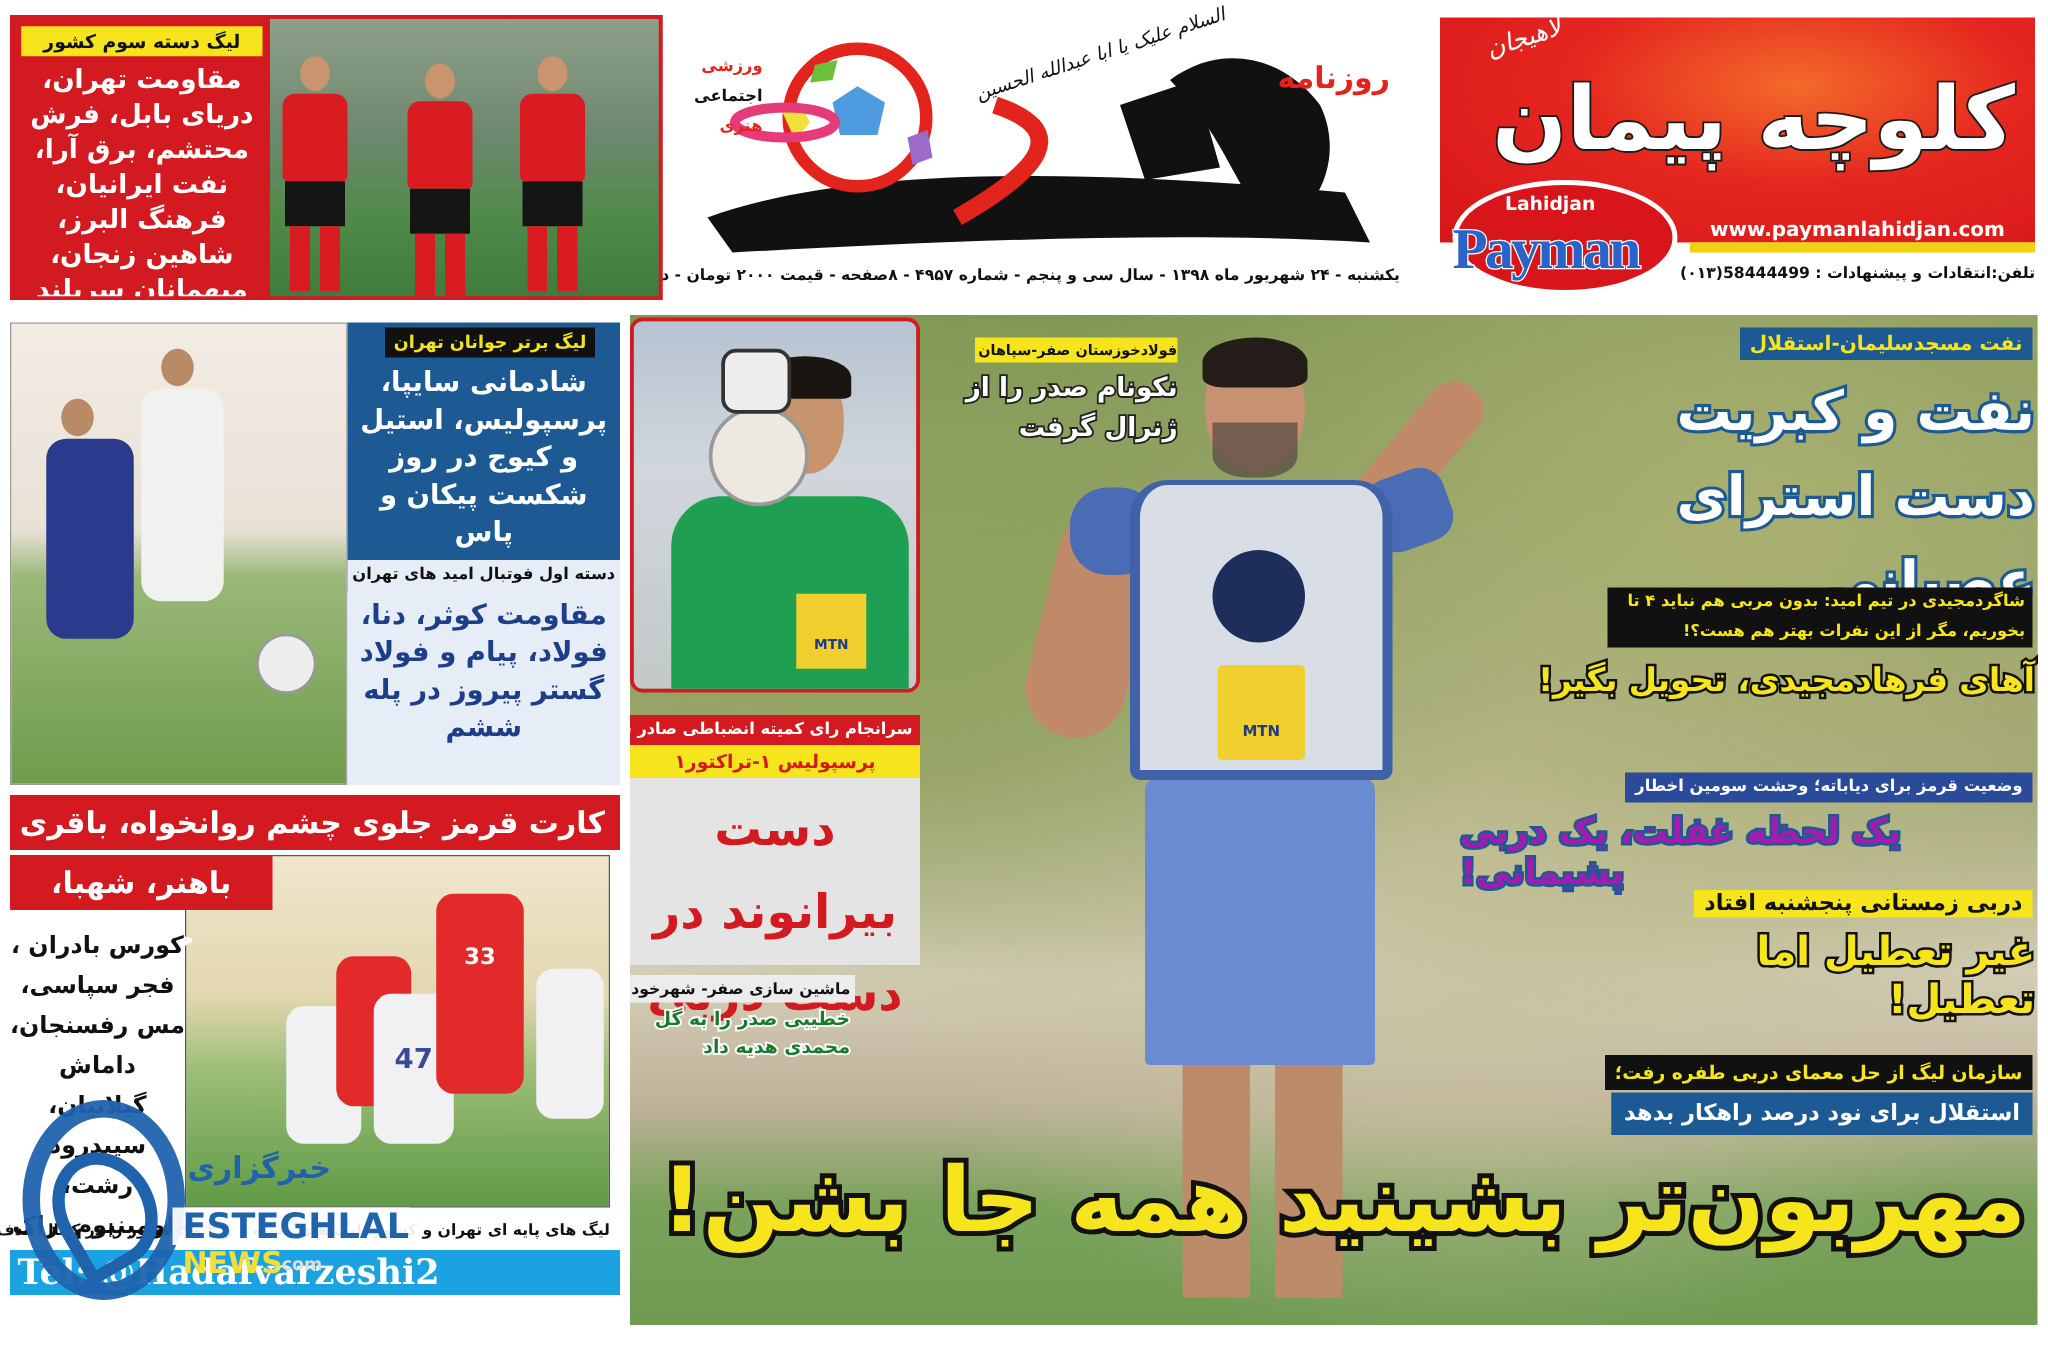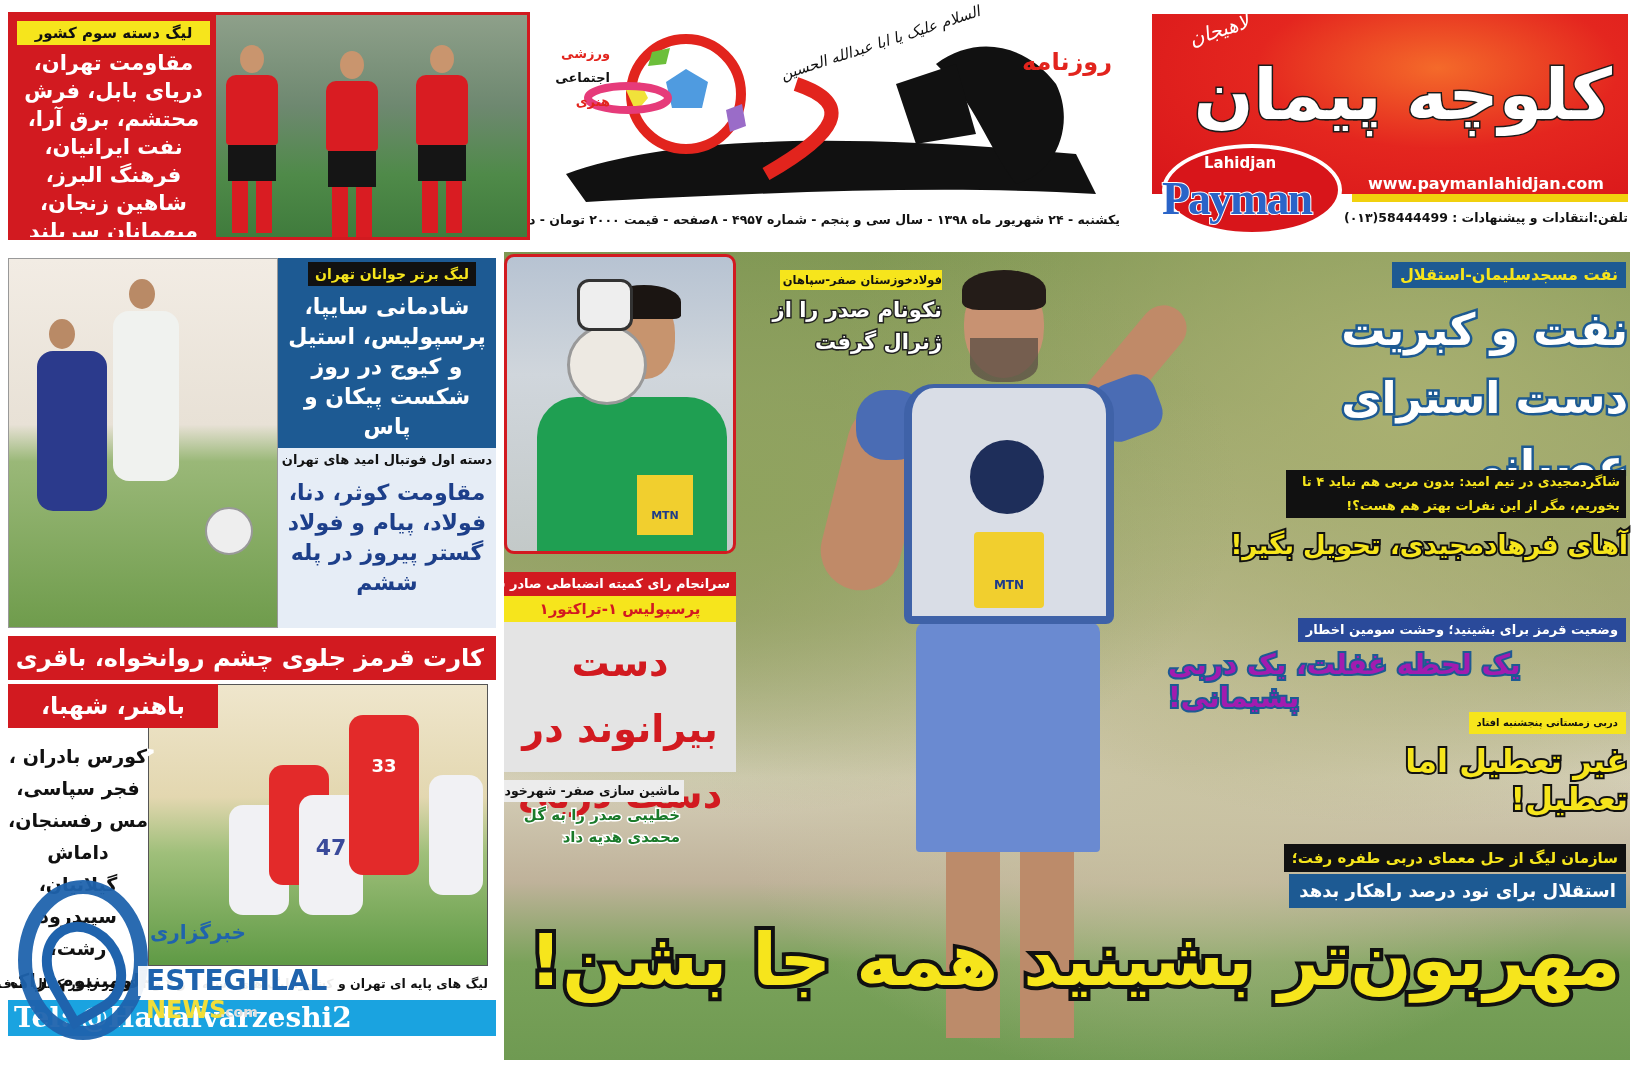--- a/index.html
+++ b/index.html
@@ -58,21 +58,21 @@
   .rc-band2 { left: 8px; top: 684px; width: 210px; height: 44px; background: #d21a20; color: #fff; font-size: 24px; font-weight: bold; line-height: 44px; direction: rtl; text-align: center; }
   .rc-photo { left: 148px; top: 684px; width: 340px; height: 282px; border: 1px solid #555;
     background: linear-gradient(180deg, #efe6cc 0%, #e3d7b0 40%, #9fbf7a 60%, #5f9a45 100%); overflow: hidden; }
   .rc-side { left: 8px; top: 740px; width: 140px; color: #111; font-size: 19px; font-weight: bold; line-height: 32px; direction: rtl; text-align: center; }
   .rc-caption { left: 8px; top: 976px; width: 488px; color: #111; font-size: 12.5px; font-weight: bold; direction: rtl; text-align: right; padding-right: 8px; white-space: nowrap; }
   .tg-bar { left: 8px; top: 1000px; width: 488px; height: 36px; background: #1aa3e0; color: #fff; font-size: 28px; font-family: "DejaVu Serif", serif; font-weight: bold; line-height: 36px; padding-left: 6px; white-space: nowrap; overflow: hidden; }
 
   
   .wm-globe { left: 18px; top: 880px; width: 130px; height: 160px; border-radius: 50%; border: 14px solid #1f63ad; opacity: 0.95; }
   .wm-globe2 { left: 44px; top: 920px; width: 80px; height: 96px; border-radius: 50% 50% 50% 0; border: 10px solid #1f63ad; transform: rotate(-30deg); }
-  .wm-khabar { left: 150px; top: 920px; color: #1f63ad; font-size: 20px; font-weight: bold; direction: rtl; }
+  .wm-khabar { left: 150px; top: 920px; color: #1f63ad; font-size: 24px; font-weight: bold; direction: rtl; }
   .wm-est { left: 138px; top: 966px; height: 30px; background: rgba(255,255,255,0.92); color: #1f63ad; font-size: 28px; font-weight: bold; line-height: 30px; padding: 0 8px; border-radius: 0 8px 8px 0; }
   .wm-news { left: 146px; top: 996px; color: #f0de3a; font-size: 24px; font-weight: bold; }
   .wm-com { left: 220px; top: 1004px; color: #ddd; font-size: 14px; font-weight: bold; }
 
   
   .hero { left: 504px; top: 252px; width: 1126px; height: 808px;
     background:
       radial-gradient(ellipse at 20% 30%, #8fa35e 0%, transparent 40%),
       radial-gradient(ellipse at 80% 20%, #a9b071 0%, transparent 45%),
       radial-gradient(ellipse at 60% 60%, #c8c2a0 0%, transparent 50%),
@@ -111,21 +111,21 @@
 
   .fk-kicker { left: 780px; top: 270px; width: 162px; height: 20px; background: #f6e51c; color: #111; font-size: 11.5px; font-weight: bold; line-height: 20px; direction: rtl; text-align: center; white-space: nowrap; overflow: hidden; }
   .fk-head { left: 770px; top: 294px; width: 172px; color: #fff; font-size: 21px; font-weight: bold; line-height: 32px; direction: rtl; text-align: right; -webkit-text-stroke: 3px #222; paint-order: stroke fill; }
 
   .r-k1 { right: 12px; top: 262px; height: 26px; padding: 0 8px; background: #1d5a93; color: #f6e51c; font-size: 16px; font-weight: bold; line-height: 26px; direction: rtl; white-space: nowrap; }
   .r-h1 { right: 10px; top: 296px; width: 380px; color: #fff; font-size: 44px; font-weight: bold; line-height: 68px; direction: rtl; text-align: right; -webkit-text-stroke: 5px #1d5a93; paint-order: stroke fill; }
   .r-k2 { right: 12px; top: 470px; width: 340px; background: #111; color: #f6e51c; font-size: 13px; font-weight: bold; line-height: 24px; direction: rtl; text-align: right; padding-right: 6px; }
   .r-h2 { right: 10px; top: 530px; width: 440px; color: #f6e51c; font-size: 26px; font-weight: bold; direction: rtl; text-align: right; -webkit-text-stroke: 4px #111; paint-order: stroke fill; }
   .r-k3 { right: 12px; top: 618px; height: 24px; padding: 0 8px; background: #2a4a9a; color: #fff; font-size: 13px; font-weight: bold; line-height: 24px; direction: rtl; white-space: nowrap; }
   .r-h3 { right: 10px; top: 648px; width: 460px; color: #a21caf; font-size: 28px; font-weight: bold; direction: rtl; text-align: left; -webkit-text-stroke: 4px #1d5a93; paint-order: stroke fill; }
-  .r-k4 { right: 12px; top: 712px; height: 22px; padding: 0 8px; background: #f6e51c; color: #111; font-size: 10px; font-weight: bold; line-height: 22px; direction: rtl; white-space: nowrap; }
+  .r-k4 { right: 12px; top: 712px; height: 22px; padding: 0 8px; background: #f6e51c; color: #111; font-size: 18px; font-weight: bold; line-height: 22px; direction: rtl; white-space: nowrap; }
   .r-h4 { right: 10px; top: 742px; width: 300px; color: #f6e51c; font-size: 32px; font-weight: bold; direction: rtl; text-align: right; -webkit-text-stroke: 4px #111; paint-order: stroke fill; }
   .r-k5 { right: 12px; top: 844px; height: 28px; padding: 0 8px; background: #111; color: #f6e51c; font-size: 15px; font-weight: bold; line-height: 28px; direction: rtl; white-space: nowrap; }
   .r-k6 { right: 12px; top: 874px; height: 34px; padding: 0 10px; background: #1d5a93; color: #fff; font-size: 18px; font-weight: bold; line-height: 34px; direction: rtl; white-space: nowrap; }
 
   .main-head { left: 520px; top: 918px; width: 1110px; color: #f6e51c; font-size: 72px; font-weight: bold; direction: rtl; text-align: center; white-space: nowrap;
     -webkit-text-stroke: 8px #111; paint-order: stroke fill; letter-spacing: 1px; }
 </style>
 </head>
 <body>
 
@@ -259,20 +259,20 @@
 <div class="abs ms-kicker">ماشین سازی صفر- شهرخودرو ۱</div>
 <div class="abs ms-head">خطیبی صدر را به گل محمدی هدیه داد</div>
 
 <div class="abs fk-kicker">فولادخوزستان صفر-سپاهان صفر</div>
 <div class="abs fk-head">نکونام صدر را از ژنرال گرفت</div>
 
 <div class="abs r-k1">نفت مسجدسلیمان-استقلال</div>
 <div class="abs r-h1">نفت و کبریت دست استرای عصبانی</div>
 <div class="abs r-k2">شاگردمجیدی در تیم امید: بدون مربی هم نباید ۴ تا بخوریم، مگر از این نفرات بهتر هم هست؟!</div>
 <div class="abs r-h2">آهای فرهادمجیدی، تحویل بگیر!</div>
-<div class="abs r-k3">وضعیت قرمز برای بشینید؛ وحشت سومین اخطار</div>
+<div class="abs r-k3">وضعیت قرمز برای دیاباته؛ وحشت سومین اخطار</div>
 <div class="abs r-h3">یک لحظه غفلت، یک دربی پشیمانی!</div>
 <div class="abs r-k4">دربی زمستانی پنجشنبه افتاد</div>
 <div class="abs r-h4">غیر تعطیل اما تعطیل!</div>
 <div class="abs r-k5">سازمان لیگ از حل معمای دربی طفره رفت؛</div>
 <div class="abs r-k6">استقلال برای نود درصد راهکار بدهد</div>
 
 <div class="abs main-head">مهربون‌تر بشینید همه جا بشن!</div>
 
 </body></html>

